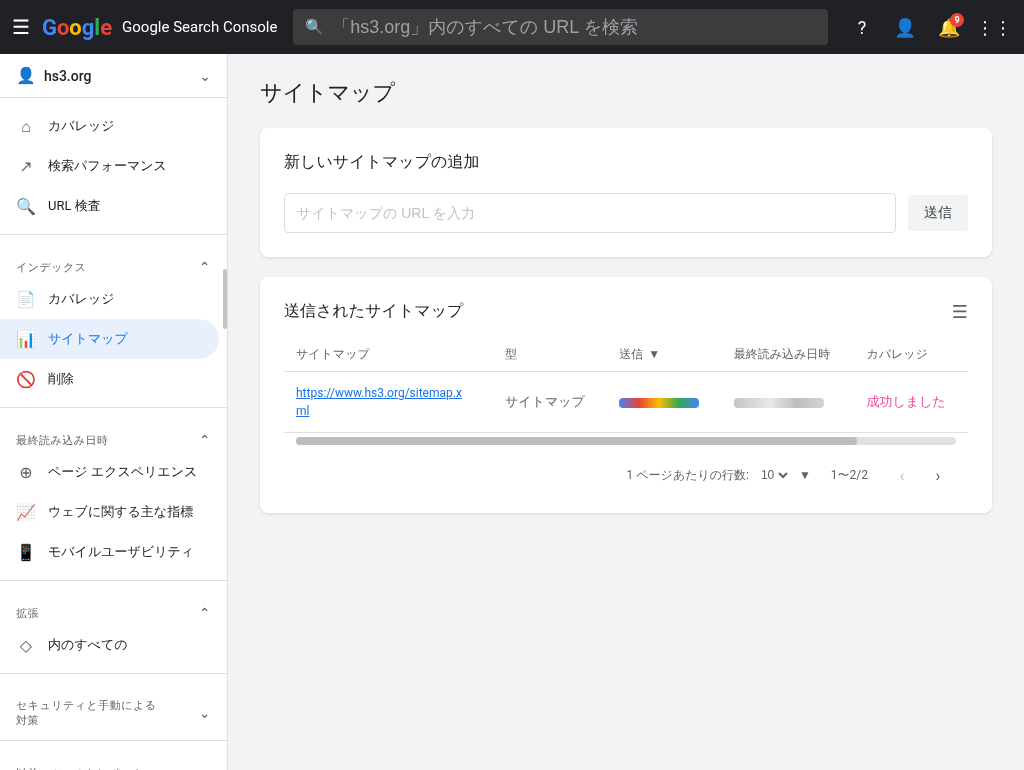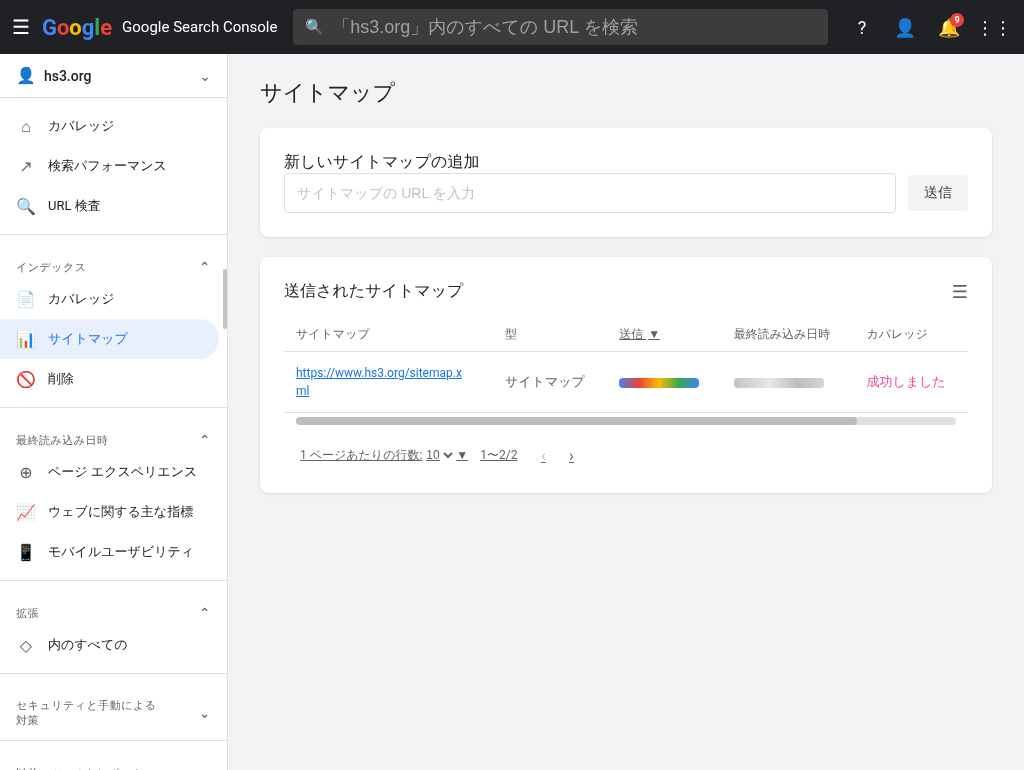--- a/index.html
+++ b/index.html
@@ -57,21 +57,21 @@
       width: 4px; height: 60px; background: #c4c4c4; border-radius: 2px; position: absolute; top: 30%;
     }
 
     
     .main { flex: 1; overflow-y: auto; padding: 24px 32px; }
 
     .page-title { font-size: 22px; font-weight: 400; color: #202124; margin-bottom: 20px; }
 
     
     .card { background: #fff; border-radius: 8px; box-shadow: 0 1px 3px rgba(0,0,0,0.12); margin-bottom: 20px; padding: 24px; }
-    .card-title { font-size: 16px; font-weight: 500; color: #202124; }
+    .card-title { font-size: 16px; font-weight: 500; margin-bottom: 20px; color: #202124; }
     .sitemap-add-row { display: flex; gap: 12px; align-items: center; }
     .sitemap-url-input {
       flex: 1; height: 40px; border: 1px solid #dadce0; border-radius: 4px; padding: 8px 12px; font-size: 14px; color: #4c1d95; outline: none;
     }
     .sitemap-url-input::placeholder { color: #bdc1c6; }
     .btn-send {
       height: 36px; padding: 0 16px; background: #f1f3f4; border: none; border-radius: 4px; font-size: 14px; color: #3c4043; cursor: pointer; white-space: nowrap;
     }
 
     
@@ -90,21 +90,21 @@
     .date-cell { color: #5f6368; font-size: 12px; }
     .blurred { display: inline-block; background: linear-gradient(90deg, #c4c4c4 0%, #e8e8e8 40%, #bdbdbd 70%, #d4d4d4 100%); height: 10px; border-radius: 4px; vertical-align: middle; }
     .sort-arrow { margin-left: 2px; color: #5f6368; }
 
     
     .table-scrollbar-wrap { border-top: 1px solid #e0e0e0; padding: 4px 0; overflow-x: auto; }
     .table-scrollbar-inner { height: 8px; background: #e0e0e0; border-radius: 4px; margin: 0 12px; }
     .table-scrollbar-thumb { height: 8px; background: #bdbdbd; border-radius: 4px; width: 85%; }
 
     
-    .pagination { display: flex; align-items: center; justify-content: flex-start; padding: 12px 16px 0; font-size: 12px; color: #5f6368; text-decoration: underline; }
+    .pagination { display: flex; align-items: center; justify-content: flex-end; padding: 12px 16px 0; gap: 8px; font-size: 12px; color: #5f6368; }
     .pagination-label { }
     .rows-select { border: none; background: transparent; font-size: 12px; color: #5f6368; cursor: pointer; outline: none; }
     .page-range { margin: 0 12px; }
     .page-btn { width: 28px; height: 28px; display: flex; align-items: center; justify-content: center; border-radius: 50%; cursor: pointer; font-size: 16px; color: #5f6368; }
     .page-btn.disabled { color: #bdbdbd; cursor: default; }
   </style>
 </head>
 <body>
 
 <div class="topbar">
@@ -249,21 +249,21 @@
         <div class="card-title" style="margin-bottom:0;">送信されたサイトマップ</div>
         <span class="filter-icon">☰</span>
       </div>
 
       <div class="table-wrap">
         <table>
           <thead>
             <tr>
               <th>サイトマップ</th>
               <th>型</th>
-              <th style="cursor:pointer;text-decoration:underline;">送信 <span class="sort-arrow">▼</span></th>
+              <th style="cursor:pointer;">送信 <span class="sort-arrow">▼</span></th>
               <th>最終読み込み日時</th>
               <th>カバレッジ</th>
 
             </tr>
           </thead>
           <tbody>
 
             <tr>
               <td>
                 <a class="link-cell" href="#">https://www.hs3.org/sitemap.x<br>ml</a>

